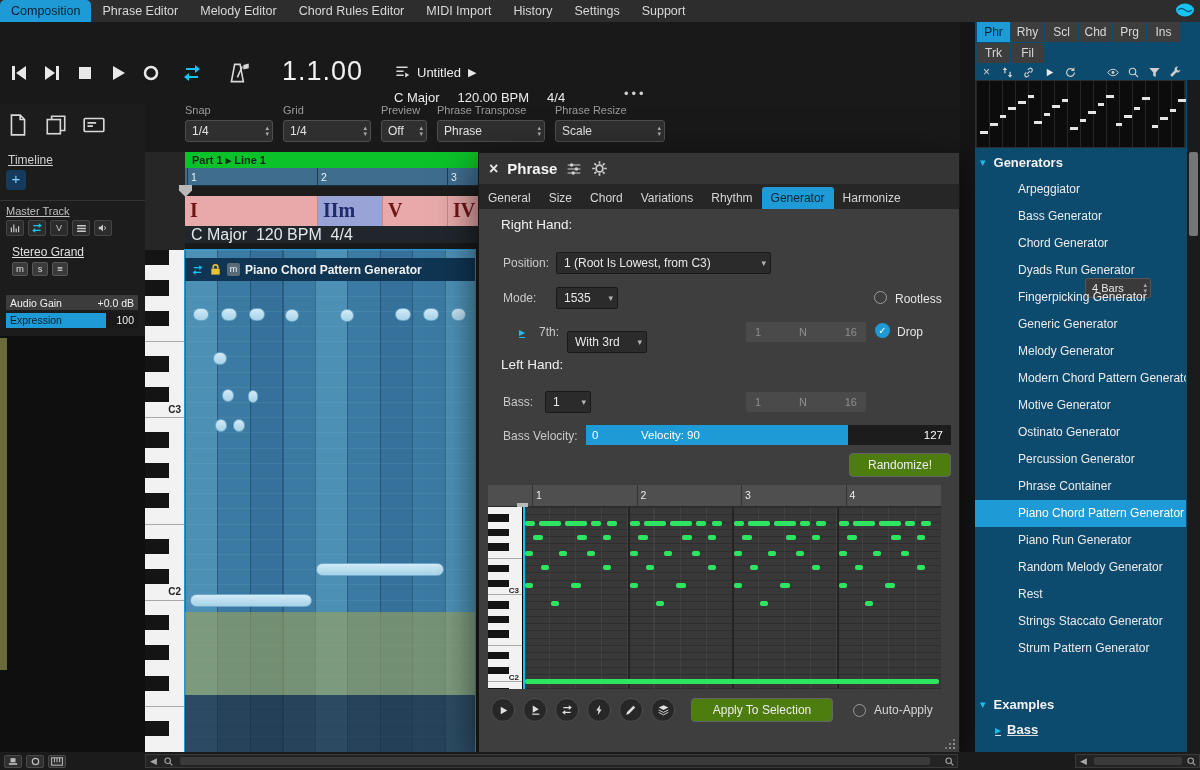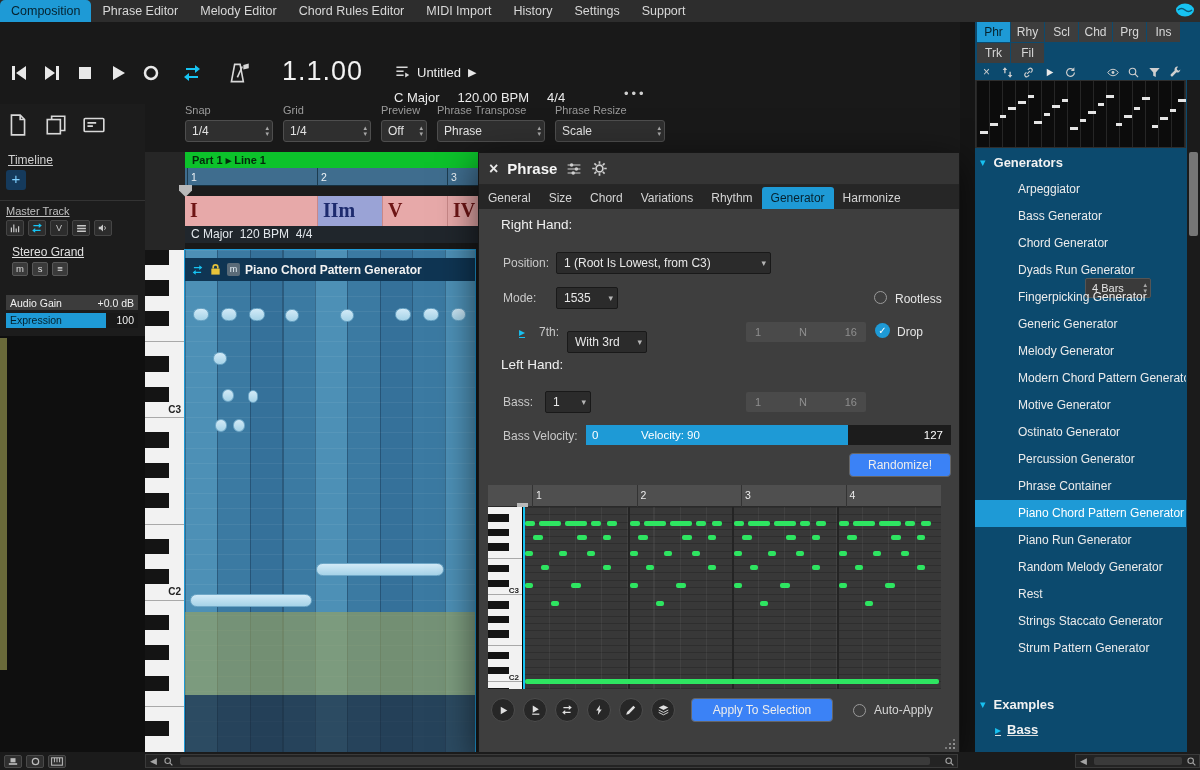--- a/index.html
+++ b/index.html
@@ -52,21 +52,21 @@
   .keysbg{position:absolute;left:145px;top:152px;width:40px;height:98px;background:#262626;}
   .partbar{position:absolute;left:185px;top:152px;width:293px;height:16px;background:#0cc22b;color:#03290a;font-size:11px;font-weight:bold;line-height:16px;padding-left:7px;overflow:hidden;}
   .ruler{position:absolute;left:185px;top:168px;width:293px;height:18px;background:#3f6d8e;border-bottom:1px solid #16303f;overflow:hidden;}
   .ruler-num{position:absolute;top:3px;font-size:10.5px;color:#eef3f6;}
   .ruler-num::before{content:"";position:absolute;left:-4px;top:-3px;height:18px;width:1px;background:#1c3c50;}
   .markerstrip{position:absolute;left:185px;top:186px;width:293px;height:10px;background:#1c1c1c;}
   .marker{position:absolute;width:13px;height:12px;background:#b9b9b9;clip-path:polygon(0 0,100% 0,100% 45%,50% 100%,0 45%);}
   .chords{position:absolute;left:185px;top:196px;width:293px;height:30px;display:flex;overflow:hidden;}
   .chord-cell{height:30px;font-family:"Liberation Serif",serif;font-weight:bold;font-size:20px;color:#6e1515;background:#e7a9a9;border-right:1px solid #c98888;padding-left:5px;line-height:28px;cursor:pointer;flex:none;}
   .chord-cell.hl{background:#9aa3d6;color:#1d2b6e;}
-  .inforow2{position:absolute;left:185px;top:226px;width:293px;height:17px;background:#20262c;color:#e2e7ec;font-size:12px;line-height:17px;padding-left:6px;white-space:pre;}
+  .inforow2{position:absolute;left:185px;top:226px;width:293px;height:17px;background:#20262c;color:#e2e7ec;font-size:16px;line-height:17px;padding-left:6px;white-space:pre;}
 
   
   .piano{position:absolute;background:#f2f2f2;overflow:hidden;border-right:1px solid #000;}
   .bkey{position:absolute;left:0;width:62%;background:#141414;}
   .kline{position:absolute;left:0;right:0;height:1px;background:#a9a9a9;}
   .klabel{position:absolute;right:3px;font-size:10px;font-weight:bold;color:#222;}
   .piano.small .klabel{font-size:8px;}
 
   
   .mainroll{position:absolute;left:185px;top:250px;width:290px;height:502px;outline:1px solid #1e9ad6;overflow:hidden;
@@ -93,21 +93,21 @@
   .dlabel{position:absolute;font-size:12px;color:#c9c9c9;}
   .ddd{position:absolute;height:22px;background:#2b2b2b;border:1px solid #191919;border-radius:2px;font-size:12px;color:#e8e8e8;line-height:20px;padding:0 18px 0 7px;cursor:pointer;white-space:nowrap;overflow:hidden;}
   .ddd::after{content:"▾";position:absolute;right:4px;top:0;font-size:9px;color:#b5b5b5;}
   .rangefield{position:absolute;width:120px;height:20px;background:#4a4a4a;border-radius:2px;display:flex;justify-content:space-between;padding:0 9px;font-size:11px;color:#8f8f8f;line-height:20px;}
   .radio{position:absolute;width:13px;height:13px;border:1.5px solid #9a9a9a;border-radius:50%;cursor:pointer;}
   .checkcircle{position:absolute;width:15px;height:15px;background:#1e9ad6;border-radius:50%;color:#fff;font-size:10px;line-height:15px;text-align:center;cursor:pointer;}
   .chev{color:#18c0f0;font-size:12px;}
   .slider{position:absolute;height:20px;background:#1c1c1c;cursor:pointer;}
   .sliderfill{position:absolute;left:0;top:0;height:20px;background:#1e9ad6;}
   .slidertext{position:absolute;top:0;font-size:11.5px;color:#fff;line-height:20px;}
-  .dbtn{position:absolute;background:#3b82f6;border:1px solid #666;border-radius:4px;font-size:12px;color:#ededed;text-align:center;cursor:pointer;}
+  .dbtn{position:absolute;background:#4d7c0f;border:1px solid #666;border-radius:4px;font-size:12px;color:#ededed;text-align:center;cursor:pointer;}
   .pruler{position:absolute;left:9px;top:332px;width:453px;height:22px;background:#4f4f4f;border-bottom:1px solid #2a2a2a;}
   .pruler .ruler-num{color:#ececec;top:4px;font-size:10.5px;}
   .pruler .ruler-num::before{background:#333;height:22px;top:-4px;}
   .proll{position:absolute;left:44px;top:354px;width:418px;height:182px;overflow:hidden;
     background:
       repeating-linear-gradient(90deg, #242424 0 2px, transparent 2px 104.5px),
       repeating-linear-gradient(90deg, rgba(255,255,255,0.05) 0 1px, transparent 1px 26.1px),
       repeating-linear-gradient(180deg, rgba(0,0,0,0.18) 0 1px, transparent 1px 7.25px),
       #383838;}
   .playhead{position:absolute;left:0;top:0;width:2px;height:182px;background:#17c3f2;}

